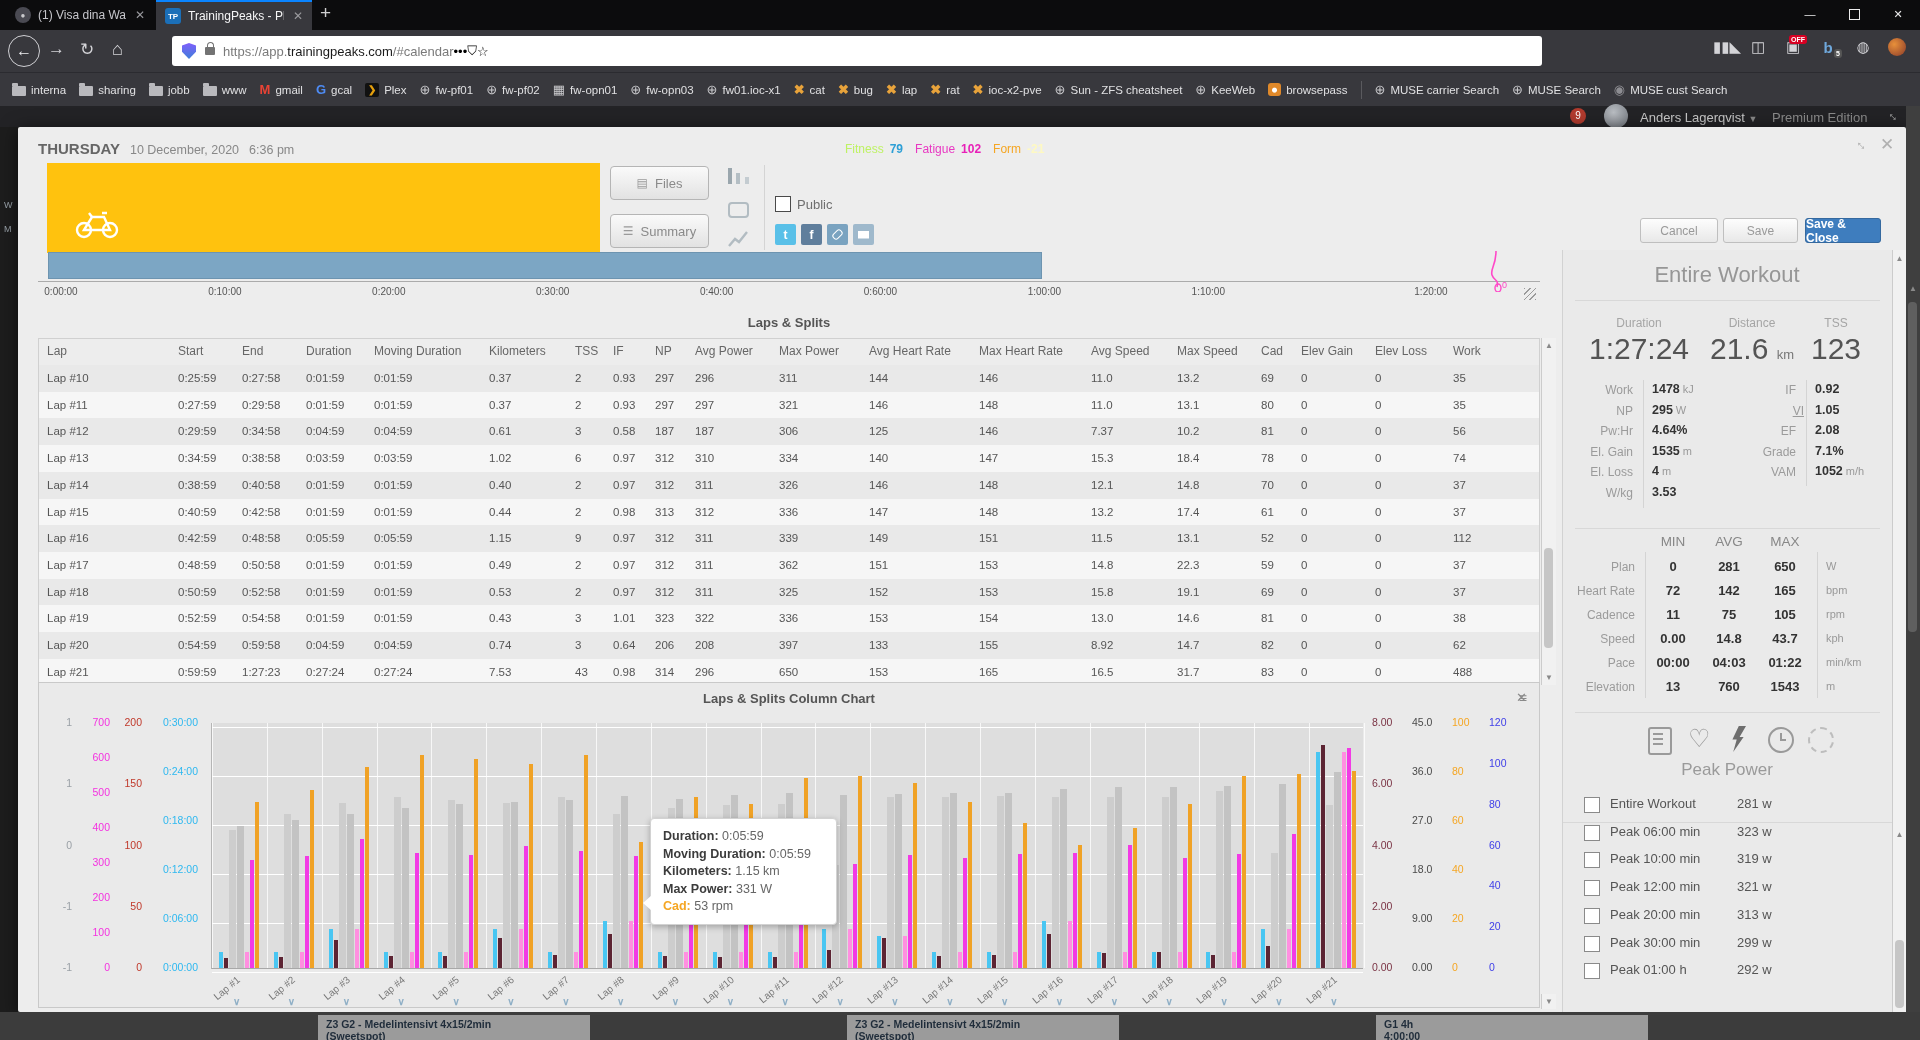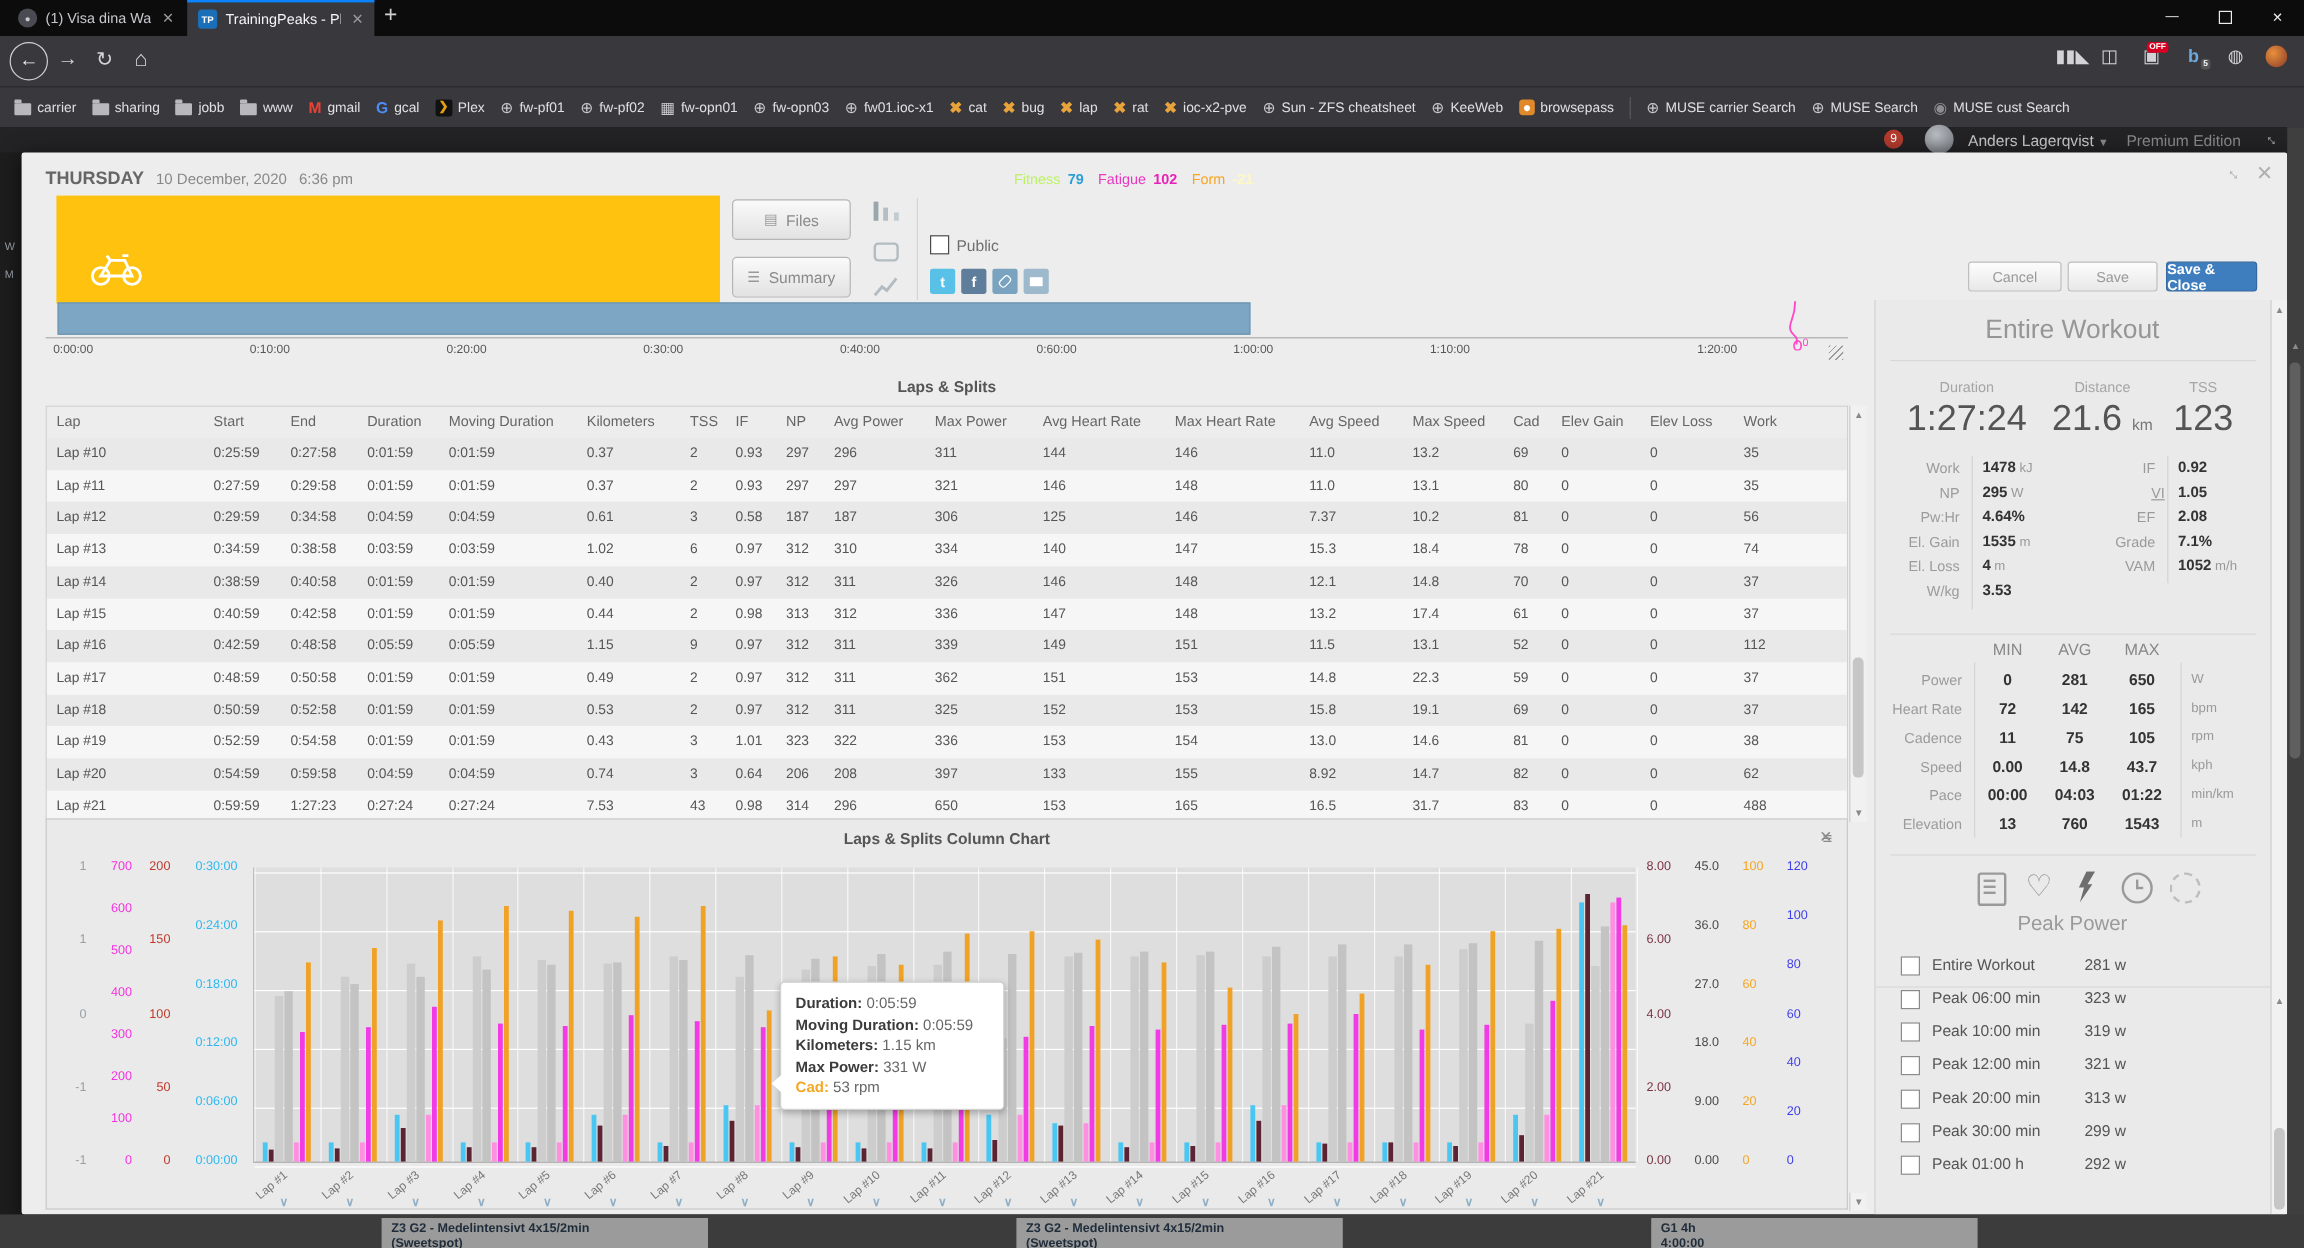--- a/index.html
+++ b/index.html
@@ -153,36 +153,47 @@
     <span style="display:inline-block;width:9px;height:9px;border:1px solid #ececec"></span>
     </div>
   <div class="winctl" style="right:0">✕</div>
 </div>
 
 <div id="navbar">
   <div id="backbtn">←</div>
   <div class="navic" style="left:48px">→</div>
   <div class="navic" style="left:80px">↻</div>
   <div class="navic" style="left:112px;font-size:18px">⌂</div>
+  <div id="urlbar">
+    <span class="shield"></span>
+    <span class="lockb"></span>
+    <span class="url-dim">https://app.</span>
+    <span class="url-dom">trainingpeaks.com</span>
+    <span class="url-dim">/#calendar</span>
+    <span class="spacer"></span>
+    <span class="page-action">•••</span>
+    <span class="page-action">⛉</span>
+    <span class="page-action">☆</span>
+  </div>
   <div id="navright">
     <span class="extic">▮▮◣</span>
     <span class="extic">◫</span>
     <span class="extic">▣
       <span class="badge" style="background:#d70022;right:-4px;top:-3px">OFF</span></span>
     <span class="extic" style="color:#6fa8dc;font-weight:bold">b
       <span class="badge" style="background:#555;right:-4px;bottom:-2px">5</span></span>
     <span class="extic">◍</span>
     <span class="extic" style="width:18px;height:18px;border-radius:50%;background:radial-gradient(circle at 35% 35%,#e8903a,#8a3b2a)"></span>
   </div>
 </div>
 
 <div id="bookmarksbar">
     <div class="bm">
       <span class="bmi bmi-folder"></span>
-      <span>carrier</span>
+      <span>interna</span>
     </div>
     <div class="bm">
       <span class="bmi bmi-folder"></span>
       <span>sharing</span>
     </div>
     <div class="bm">
       <span class="bmi bmi-folder"></span>
       <span>jobb</span>
     </div>
     <div class="bm">
@@ -734,21 +745,21 @@
     <div class="statval" style="left: 1652px; top: 485px;"><span>3.53</span></div>
   </div>
 <div class="vdiv" style="left:1643px;top:380px;height:128px"></div>
 <div class="vdiv" style="left:1806px;top:380px;height:106px"></div>
 
 <div class="shr" style="top:528px"></div>
 <div id="minmax">
     <div class="mmhdr" style="left: 1645px; top: 534px;">MIN</div>
     <div class="mmhdr" style="left: 1701px; top: 534px;">AVG</div>
     <div class="mmhdr" style="left: 1757px; top: 534px;">MAX</div>
-    <div class="statlbl" style="left: 1565px; top: 560px; width: 70px;">Power</div>
+    <div class="statlbl" style="left: 1565px; top: 560px; width: 70px;">Plan</div>
     <div class="mmval" style="left: 1645px; top: 559px;">0</div>
     <div class="mmval" style="left: 1701px; top: 559px;">281</div>
     <div class="mmval" style="left: 1757px; top: 559px;">650</div>
     <div class="mmunit" style="left: 1826px; top: 560px;">W</div>
     <div class="statlbl" style="left: 1565px; top: 584px; width: 70px;">Heart Rate</div>
     <div class="mmval" style="left: 1645px; top: 583px;">72</div>
     <div class="mmval" style="left: 1701px; top: 583px;">142</div>
     <div class="mmval" style="left: 1757px; top: 583px;">165</div>
     <div class="mmunit" style="left: 1826px; top: 584px;">bpm</div>
     <div class="statlbl" style="left: 1565px; top: 608px; width: 70px;">Cadence</div>

